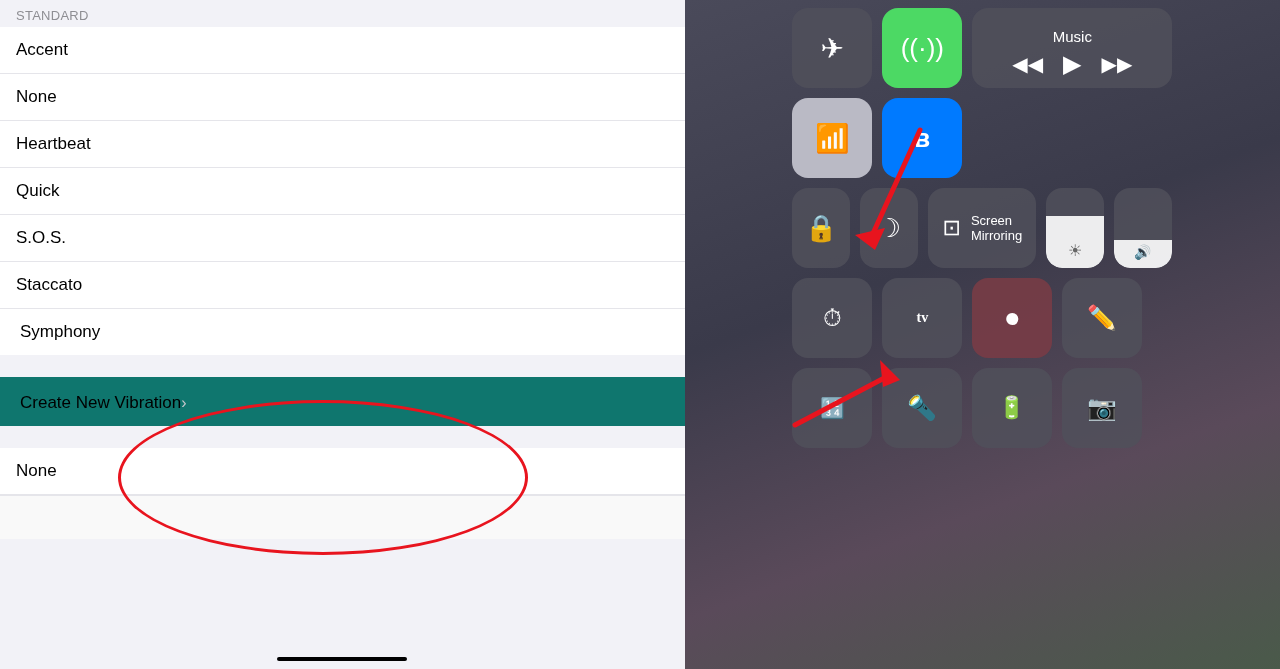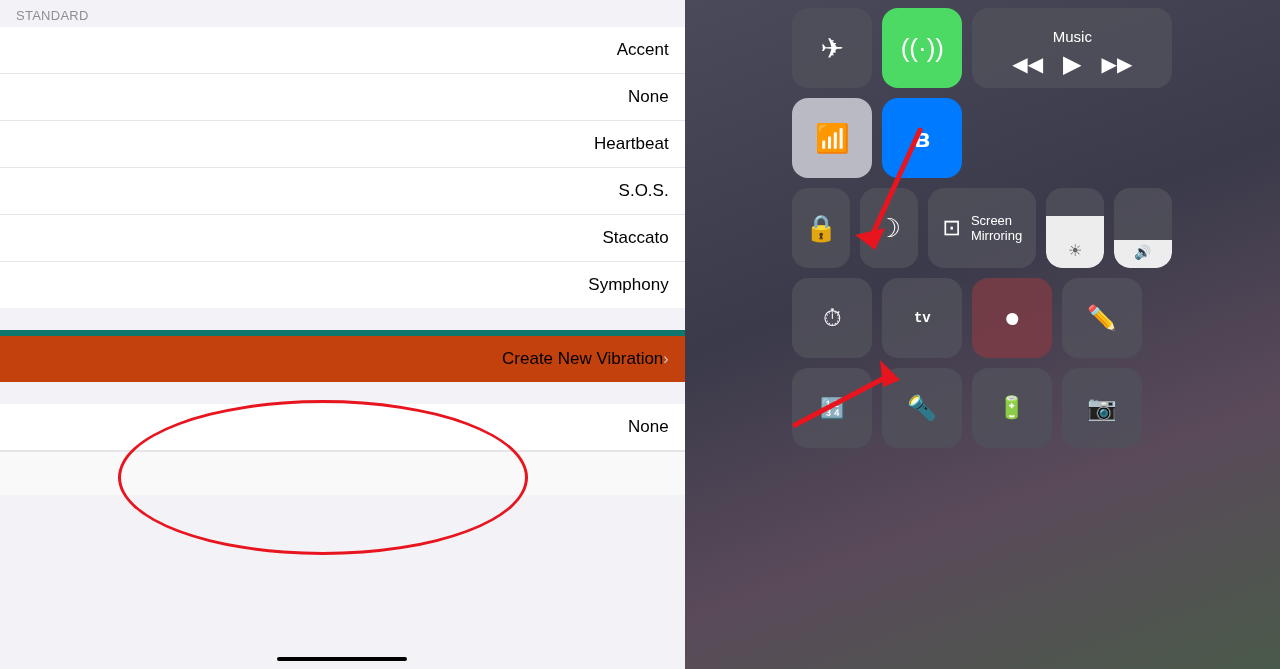--- a/index.html
+++ b/index.html
@@ -30,21 +30,21 @@
       background: #f2f2f7;
     }
 
     .list-group {
       background: #ffffff;
     }
 
     .list-item {
       display: flex;
       align-items: center;
-      justify-content: flex-end;
+      justify-content: flex-start;
       padding: 13px 16px;
       border-bottom: 1px solid #e5e5ea;
       background: #ffffff;
       min-height: 44px;
     }
 
     .list-item:last-child {
       border-bottom: none;
       padding-left: 20px;
     }
@@ -62,22 +62,22 @@
     .custom-header {
       padding: 8px 16px 4px 16px;
       font-size: 13px;
       font-weight: 400;
       color: #8e8e93;
       letter-spacing: 0.02em;
       background: #f2f2f7;
     }
 
     .create-new-item {
-      background: #c2410c;
-      border-top: 6px solid #0f766e;
+      background: #0f766e;
+      border-top: 3px solid #0f766e;
       border-bottom: 1px solid #e5e5ea;
     }
 
     .chevron-icon {
       font-size: 16px;
       color: #c7c7cc;
     }
 
     .none-section {
       margin-top: 22px;
@@ -302,20 +302,23 @@
       <div class="list-item">
         <span class="list-item-label">Accent</span>
       </div>
       <div class="list-item">
         <span class="list-item-label">None</span>
       </div>
       <div class="list-item">
         <span class="list-item-label">Heartbeat</span>
       </div>
       <div class="list-item">
+        <span class="list-item-label">Quick</span>
+      </div>
+      <div class="list-item">
         <span class="list-item-label">S.O.S.</span>
       </div>
       <div class="list-item">
         <span class="list-item-label">Staccato</span>
       </div>
       <div class="list-item" style="border-bottom: none;">
         <span class="list-item-label">Symphony</span>
       </div>
     </div>
   </div>
@@ -393,21 +396,21 @@
           <div class="cc-slider-fill" style="height:35%;"></div>
           <span class="cc-slider-icon" style="color:#666;font-size:14px;">🔊</span>
         </div>
       </div>
 
       <div class="cc-row-4">
         <div class="cc-tile-small">
           <span style="color:white;font-size:24px;">⏱</span>
         </div>
         <div class="cc-tile-small">
-          <span style="color:white;font-size:14px;font-weight:bold;font-family:Liberation Mono, monospace;">tv</span>
+          <span style="color:white;font-size:14px;font-weight:bold;font-family:Liberation Serif, serif;">tv</span>
         </div>
         <div class="cc-tile-small" style="background: rgba(120,60,70,0.9);">
           <span style="color:white;font-size:26px;">⏺</span>
         </div>
         <div class="cc-tile-small">
           <span style="color:white;font-size:24px;">✏️</span>
         </div>
       </div>
 
       <div class="cc-row-5">

